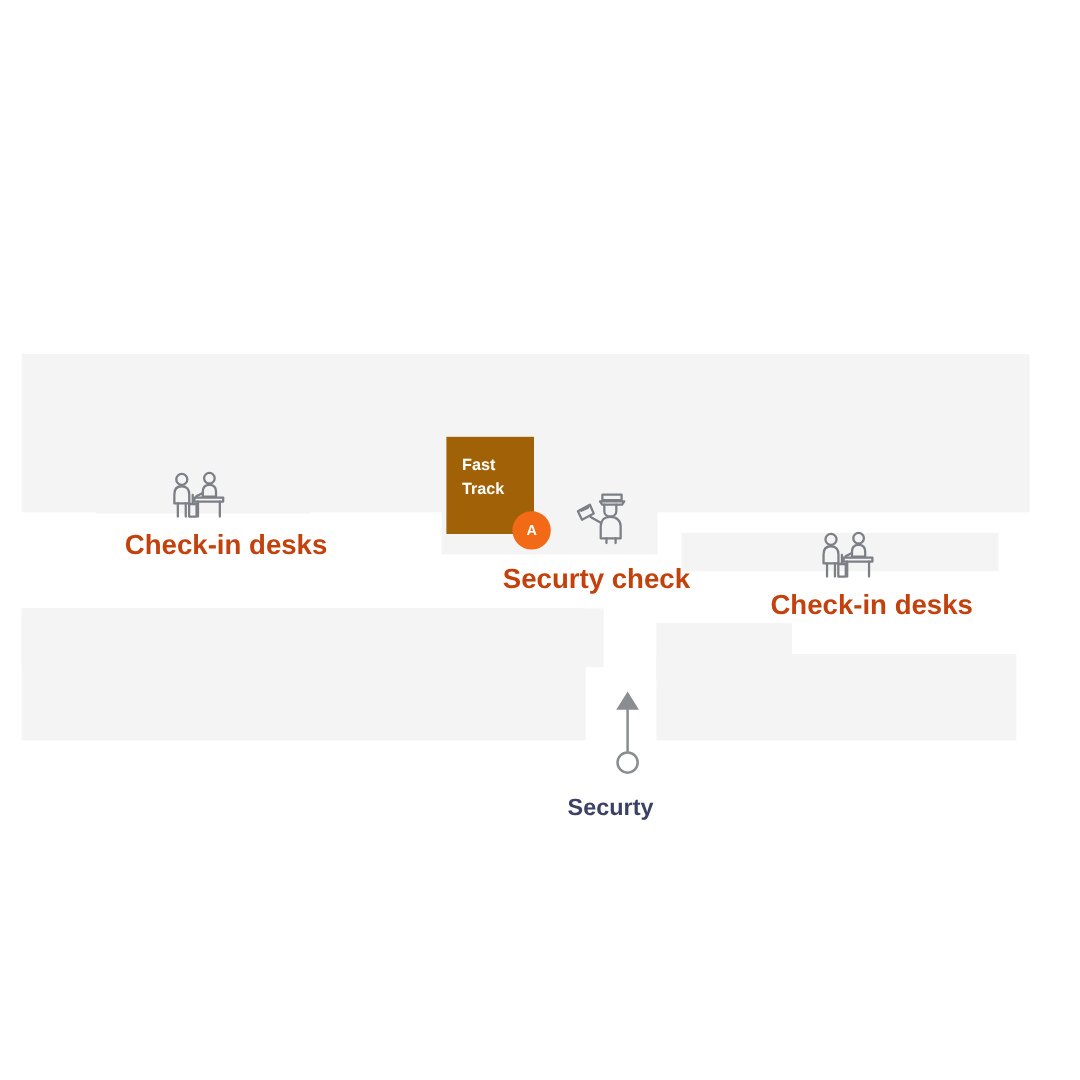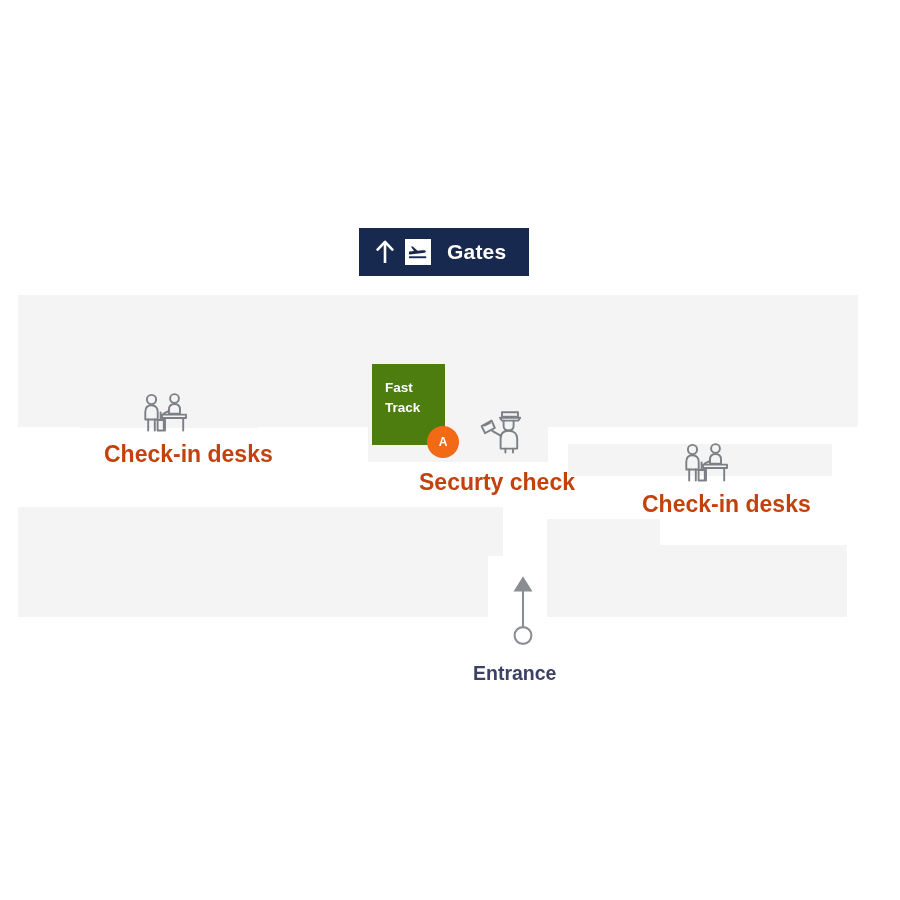--- a/index.html
+++ b/index.html
@@ -62,21 +62,21 @@
     margin-left: 5px;
     white-space: nowrap;
   }
   
   #fast-track-block {
     position: absolute;
     left: 372px;
     top: 364px;
     width: 73px;
     height: 81px;
-    background: #4d7c0f;
+    background: #a16207;
     box-sizing: border-box;
     padding: 14px 0 0 13px;
   }
   #fast-track-label {
     color: #ffffff;
     font-size: 13.5px;
     font-weight: bold;
     line-height: 1.45;
     white-space: pre-line;
   }
@@ -141,35 +141,20 @@
   <div class="floor-shape" style="left:368px; top:396px; width:180px; height:66px;"></div>
 
   <div class="floor-shape" style="left:568px; top:444px; width:264px; height:32px;"></div>
 
   <div class="floor-shape" style="left:18px;  top:507px; width:485px; height:49px;"></div>
   <div class="floor-shape" style="left:18px;  top:507px; width:470px; height:110px;"></div>
 
   <div class="floor-shape" style="left:547px; top:519px; width:113px; height:48px;"></div>
   <div class="floor-shape" style="left:547px; top:545px; width:300px; height:72px;"></div>
 
-  <div id="gates-banner">
-    <svg class="up-arrow-icon" viewBox="0 0 18 24" fill="none">
-      <path d="M9 23 L9 3" stroke="#ffffff" stroke-width="2.6" stroke-linecap="butt"></path>
-      <path d="M1.6 9.6 L9 1.8 L16.4 9.6" stroke="#ffffff" stroke-width="2.6" stroke-linecap="round" stroke-linejoin="round" fill="none"></path>
-    </svg>
-    <span class="plane-icon">
-      <svg width="22" height="20" viewBox="0 0 22 20">
-        <path d="M2.2 9.5 L7.0 9.0 L3.9 4.6 L5.8 4.4 L10.6 8.7 L15.4 8.2
-                 C17.4 8.0 18.8 8.4 18.9 9.3 C19.0 10.2 17.7 10.9 15.7 11.1
-                 L3.0 12.4 C2.3 12.5 1.9 12.2 1.85 11.7 C1.8 11.0 1.9 10.2 2.2 9.5 Z" fill="#17294f"></path>
-        <rect x="2.0" y="14.3" width="17.2" height="1.9" fill="#17294f"></rect>
-      </svg>
-    </span>
-    <span id="gates-label">Gates</span>
-  </div>
 
   <div id="fast-track-block">
     <div id="fast-track-label">Fast
 Track</div>
   </div>
 
   <div id="marker-a">
     <span id="marker-a-label">A</span>
   </div>
 
@@ -247,15 +232,15 @@
       <circle cx="15" cy="62.5" r="8.4" fill="#ffffff" stroke="#8a8d92" stroke-width="2.1"></circle>
     </svg>
   </div>
 
   <div class="poi-label" id="label-checkin-left">Check-in desks</div>
 
   <div class="poi-label" id="label-security">Securty check</div>
 
   <div class="poi-label" id="label-checkin-right">Check-in desks</div>
 
-  <div id="label-entrance">Entrance</div>
+  <div id="label-entrance">Securty</div>
 
 </div>
 
 </body></html>

